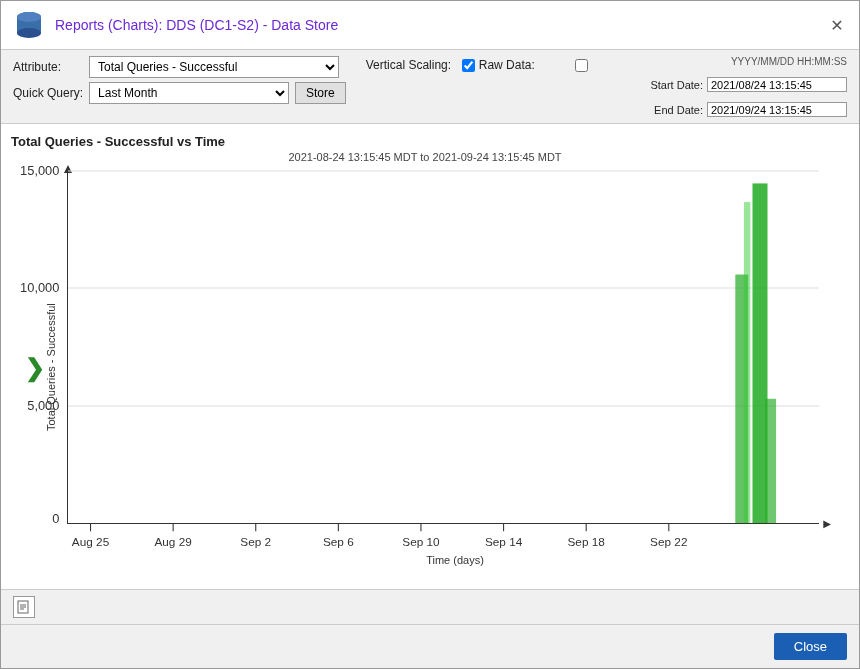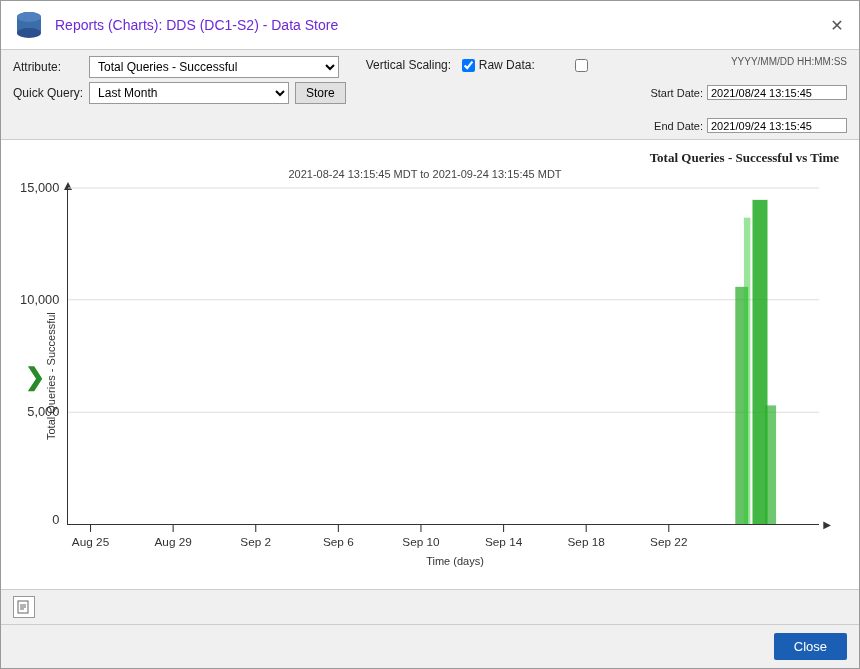--- a/index.html
+++ b/index.html
@@ -118,21 +118,21 @@
     .checkbox-label {
       font-size: 12px;
       color: #222;
       min-width: 90px;
     }
 
     .toolbar-right {
       margin-left: auto;
       display: flex;
       flex-direction: column;
-      gap: 18px;
+      gap: 10px;
       font-size: 11px;
     }
     .date-header {
       text-align: right;
       color: #555;
       font-size: 10px;
     }
     .date-row {
       display: flex;
       align-items: center;
@@ -155,26 +155,25 @@
 
     .chart-area {
       flex: 1;
       background: white;
       position: relative;
       padding: 10px 20px 10px 10px;
       overflow: hidden;
     }
 
     .chart-title {
-      text-align: right;
+      text-align: left;
       font-size: 13px;
       font-weight: bold;
       color: #222;
       margin-bottom: 2px;
-      font-family: Liberation Serif, serif;
     }
     .chart-subtitle {
       text-align: center;
       font-size: 11px;
       color: #444;
       margin-bottom: 8px;
     }
 
     .chart-container {
       display: flex;

